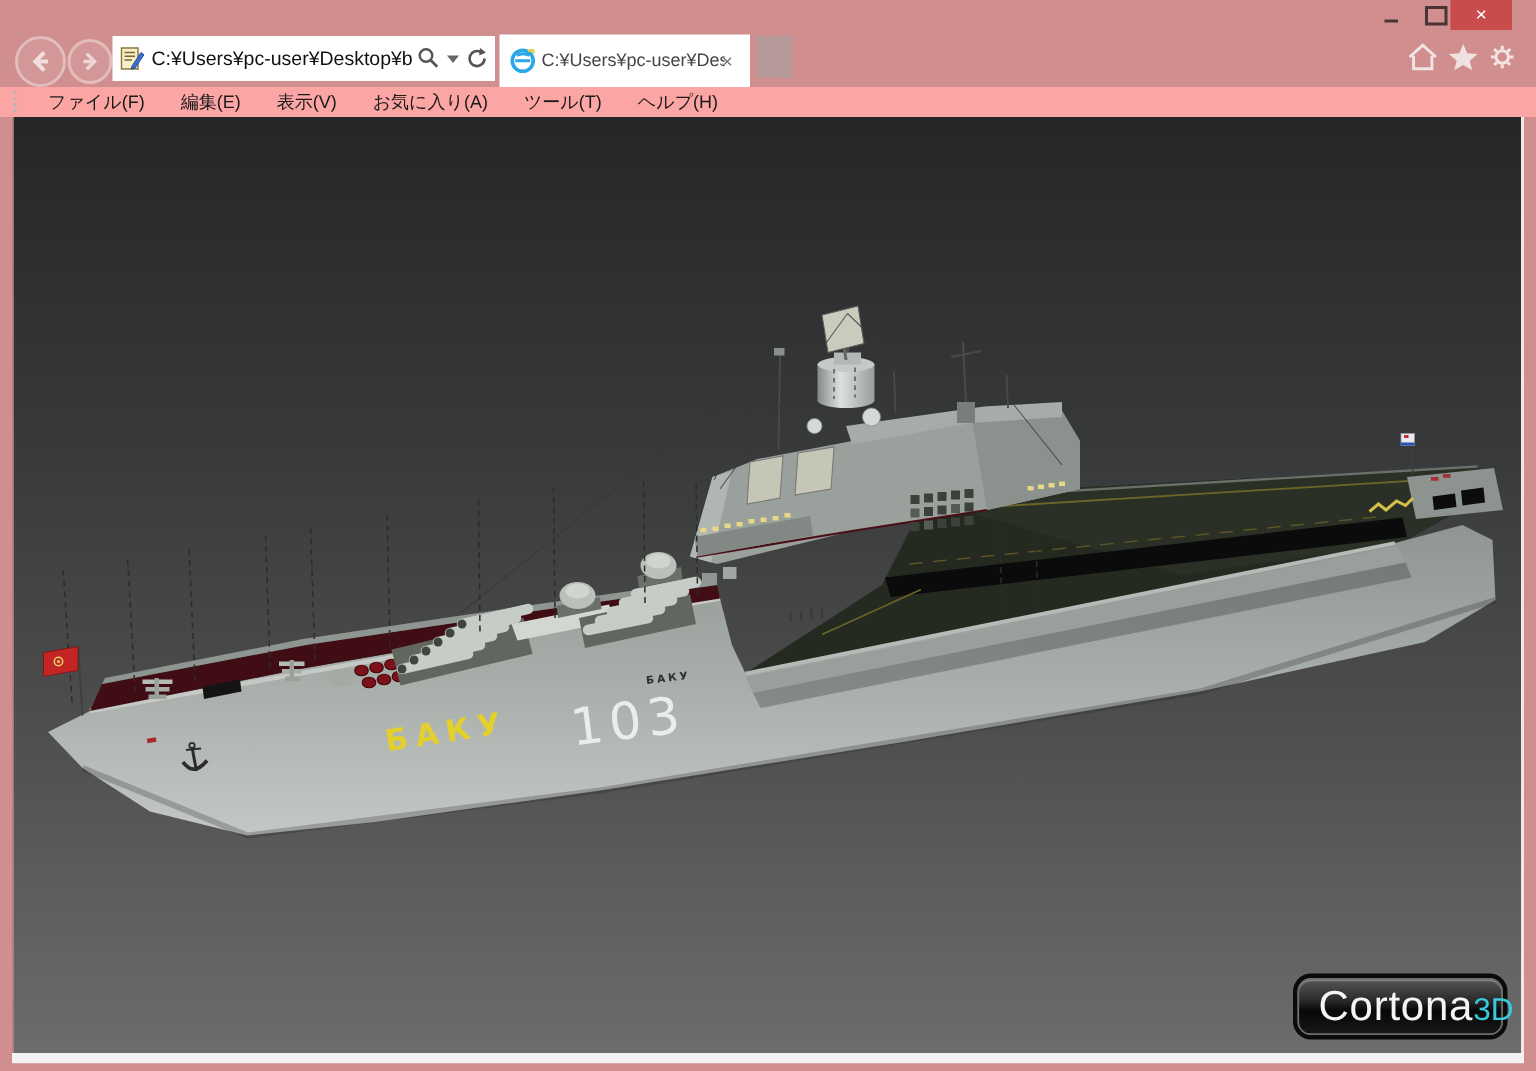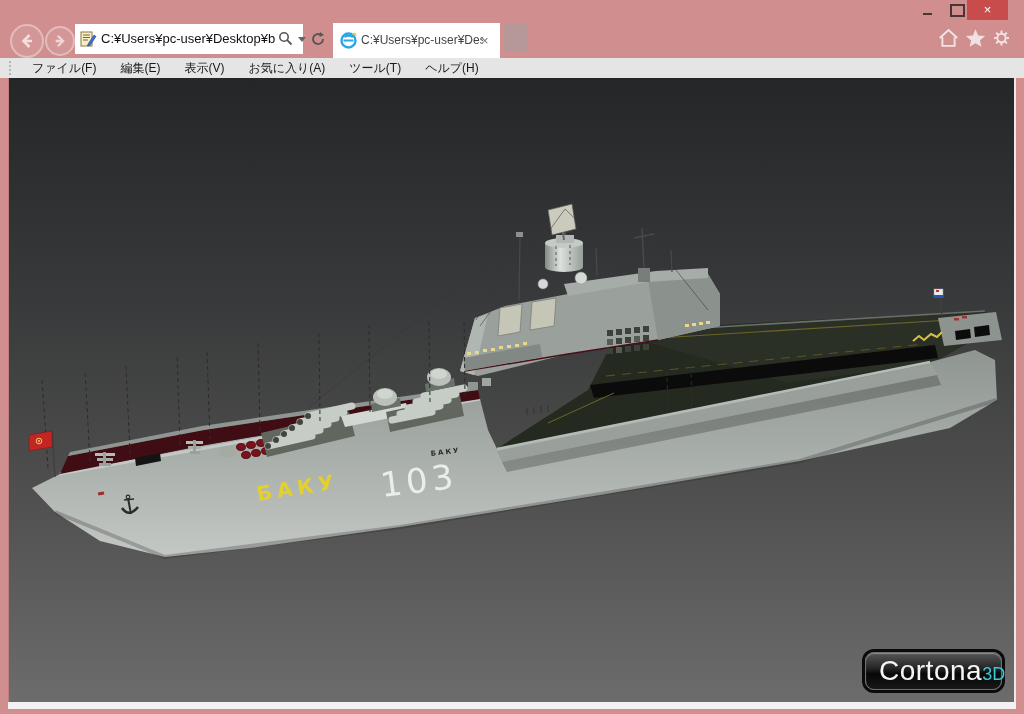--- a/index.html
+++ b/index.html
@@ -12,57 +12,57 @@
   .btn-min .dash{width:9px;height:2px;background:#4a3434;margin-top:8px;}
   .btn-max{left:946px;width:22px;}
   .btn-max .box{width:11px;height:9px;border:2px solid #4a3434;}
   .btn-close{left:967px;width:41px;background:#c84c4c;color:#fff;font-size:13px;line-height:20px;}
   
   .navrow{position:absolute;left:0;top:22px;width:1024px;height:36px;background:#d08e8e;}
   .navcircle{position:absolute;border-radius:50%;background:#d49797;border:2px solid #e3bcbc;
              display:flex;align-items:center;justify-content:center;}
   .back{left:10px;top:2px;width:30px;height:30px;}
   .fwd{left:45px;top:4px;width:26px;height:26px;}
-  .addressbar{position:absolute;left:75px;top:2px;width:228px;height:30px;background:#fff;}
+  .addressbar{position:absolute;left:75px;top:2px;width:255px;height:30px;background:#fff;}
   .addr-doc{position:absolute;left:5px;top:7px;}
   .addr-text{position:absolute;left:26px;top:0;width:176px;height:30px;line-height:30px;
              font-size:13px;color:#111;white-space:nowrap;overflow:hidden;}
   .addr-search{position:absolute;left:203px;top:7px;}
   .addr-caret{position:absolute;left:223px;top:13px;width:0;height:0;
               border-left:4px solid transparent;border-right:4px solid transparent;border-top:5px solid #666;}
   .addr-refresh{position:absolute;left:235px;top:7px;}
   .tab{position:absolute;left:333px;top:1px;width:167px;height:35px;background:#fff;}
   .tab-ie{position:absolute;left:7px;top:9px;}
   .tab-title{position:absolute;left:28px;top:0;width:122px;height:35px;line-height:35px;
              font-size:12px;color:#444;white-space:nowrap;overflow:hidden;}
   .tab-close{position:absolute;left:148px;top:0;height:35px;line-height:35px;font-size:13px;color:#777;}
   .newtab{position:absolute;left:504px;top:2px;width:24px;height:28px;background:#b79898;}
   .tool-ic{position:absolute;top:4px;width:24px;height:24px;display:flex;align-items:center;justify-content:center;}
   .ic-home{left:936px;} .ic-star{left:963px;} .ic-gear{left:989px;}
   
-  .menubar{position:absolute;left:0;top:58px;width:1024px;height:20px;background:#e5e5e5;}
+  .menubar{position:absolute;left:0;top:58px;width:1024px;height:20px;background:#fca5a5;}
   .menubar .grip{position:absolute;left:9px;top:3px;height:14px;width:0;border-left:2px dotted #b5b5b5;}
   .menu-items{position:absolute;left:20px;top:0;height:20px;display:flex;}
   .menu-item{font-size:12px;color:#1a1a1a;line-height:20px;padding:0 12px;cursor:default;}
   
   .frame-left{position:absolute;left:0;top:78px;width:8px;height:636px;background:#d08e8e;border-right:1px solid #c07f7f;}
   .frame-right{position:absolute;left:1014px;top:78px;width:10px;height:624px;background:#d08e8e;border-left:2px solid #efe6e6;}
   .frame-bottom-white{position:absolute;left:8px;top:702px;width:1008px;height:7px;background:#f3f1f1;}
   .frame-bottom-pink{position:absolute;left:0px;top:709px;width:1024px;height:5px;background:#d08e8e;}
   
   .viewport{position:absolute;left:8px;top:78px;width:1006px;height:624px;overflow:hidden;
             background:linear-gradient(180deg,#242628 0%,#38393a 35%,#4e4e4e 65%,#6c6c6c 100%);}
   .viewport svg.scene{display:block;}
   
   .cortona{position:absolute;left:857px;top:574px;width:137px;height:38px;border-radius:9px;
            background:linear-gradient(180deg,#565656 0%,#262626 42%,#070707 58%,#181818 100%);
            border:1px solid #6e6e6e;box-shadow:0 0 0 3px #0b0b0b, inset 0 1px 1px rgba(255,255,255,.35);
            display:flex;align-items:center;padding:0 8px;box-sizing:border-box;gap:5px;cursor:pointer;}
   .cortona .brand{font-size:28px;color:#f4f4f4;letter-spacing:.5px;}
-  .cortona .suffix{font-size:18px;color:#3ac9db;margin-top:32px;}
+  .cortona .suffix{font-size:21px;color:#3ac9db;margin-top:32px;}
 </style>
 </head>
 <body>
 
 <div class="screen">
 
   <div class="titlebar">
     <div class="winbtn btn-min">
         <div class="dash"></div>
       </div>

